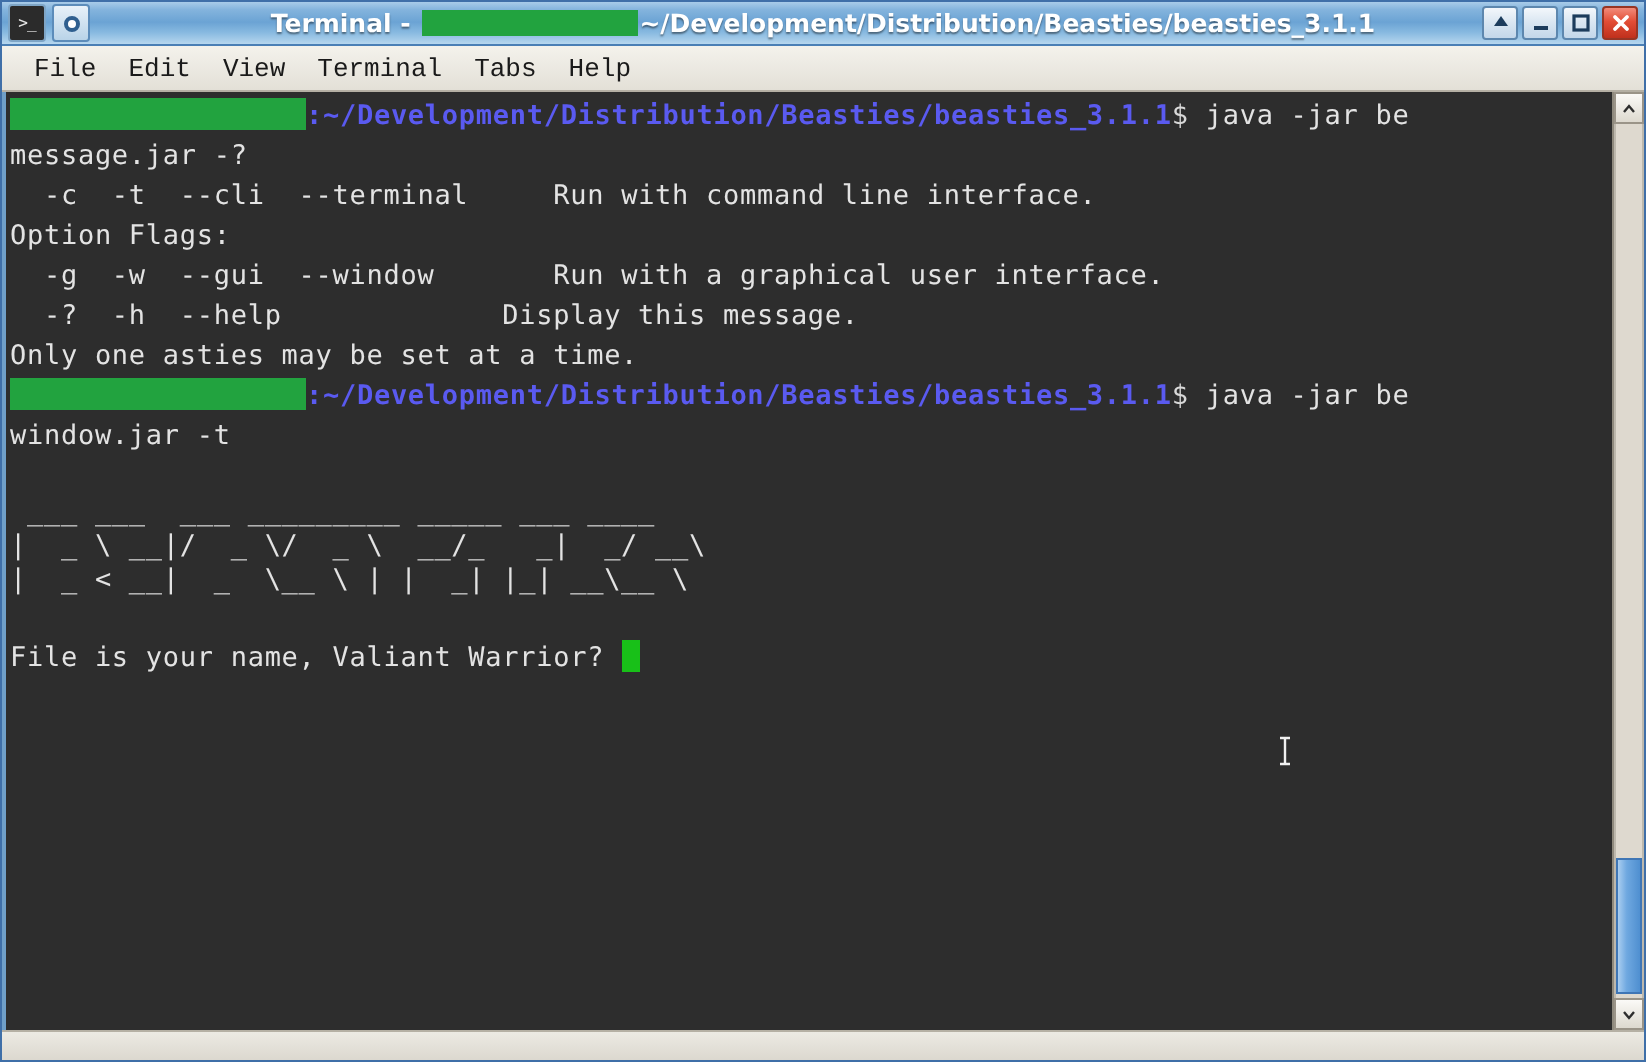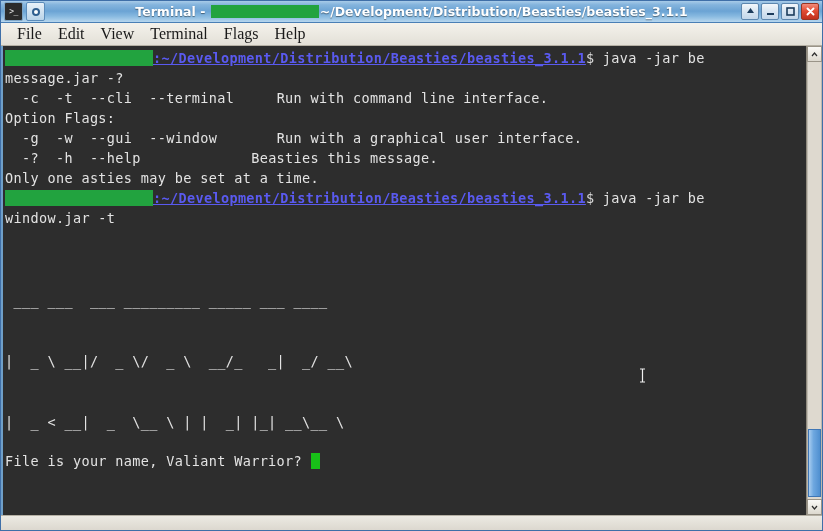--- a/index.html
+++ b/index.html
@@ -121,22 +121,22 @@
     height: 23px;
     flex: 0 0 23px;
     background: linear-gradient(to bottom, #f4f2ec, #e3e0d7);
     border-bottom: 1px solid #b5b0a4;
     display: flex;
     align-items: center;
     padding-left: 8px;
     box-sizing: border-box;
   }
   .menu-item {
-    font-family: Liberation Serif, serif;
-    font-size: 16px;
+    font-family: Liberation Mono, monospace;
+    font-size: 13px;
     color: #1a1a1a;
     padding: 2px 8px;
     white-space: nowrap;
   }
 
   
   .term-area {
     flex: 1 1 auto;
     display: flex;
     background: #2d2d2d;
@@ -156,32 +156,31 @@
     font-family: "DejaVu Sans Mono", monospace;
     font-size: 13.5px;
     line-height: 20px;
     color: #e3e3e3;
     white-space: pre;
     letter-spacing: 0.36px;
   }
   .term-line.art {
     line-height: 17px;
     letter-spacing: 0.36px;
-    margin-top: 44px;
   }
   .blank { height: 20px; }
 
   .redact-prompt {
     display: inline-block;
     width: 148px;
     height: 16px;
     background: #22a33f;
     vertical-align: -3px;
   }
-  .path { color: #5a5af0; font-weight: bold; text-decoration: underline; }
+  .path { color: #5a5af0; font-weight: bold; }
   .sym  { color: #d8d8d8; }
   .cursor-block {
     display: inline-block;
     width: 9px;
     height: 16px;
     background: #18c018;
     vertical-align: -3px;
   }
 
   .ibeam {
@@ -278,38 +277,38 @@
         </svg>
       </div>
     </div>
   </div>
 
   <div class="menubar">
     <div class="menu-item">File</div>
     <div class="menu-item">Edit</div>
     <div class="menu-item">View</div>
     <div class="menu-item">Terminal</div>
-    <div class="menu-item">Flags</div>
+    <div class="menu-item">Tabs</div>
     <div class="menu-item">Help</div>
   </div>
 
   <div class="term-area">
     <div class="term-screen">
 
       <div class="term-line"><span class="redact-prompt"></span><span class="path">:~/Development/Distribution/Beasties/beasties_3.1.1</span><span class="sym">$ </span><span>java -jar be</span></div>
 
       <div class="term-line">message.jar -?</div>
 
       <div class="term-line"><span>  -c  -t  --cli  --terminal</span><span>     </span><span>Run with command line interface.</span></div>
 
       <div class="term-line">Option Flags:</div>
 
       <div class="term-line"><span>  -g  -w  --gui  --window</span><span>       </span><span>Run with a graphical user interface.</span></div>
 
-      <div class="term-line"><span>  -?  -h  --help</span><span>             </span><span>Beasties this message.</span></div>
+      <div class="term-line"><span>  -?  -h  --help</span><span>             </span><span>Display this message.</span></div>
 
       <div class="term-line">Only one asties may be set at a time.</div>
 
       <div class="term-line"><span class="redact-prompt"></span><span class="path">:~/Development/Distribution/Beasties/beasties_3.1.1</span><span class="sym">$ </span><span>java -jar be</span></div>
 
       <div class="term-line">window.jar -t</div>
 
       <div class="blank"></div>
 
       <div class="term-line art"> ___ ___  ___ _________ _____ ___ ____</div>

